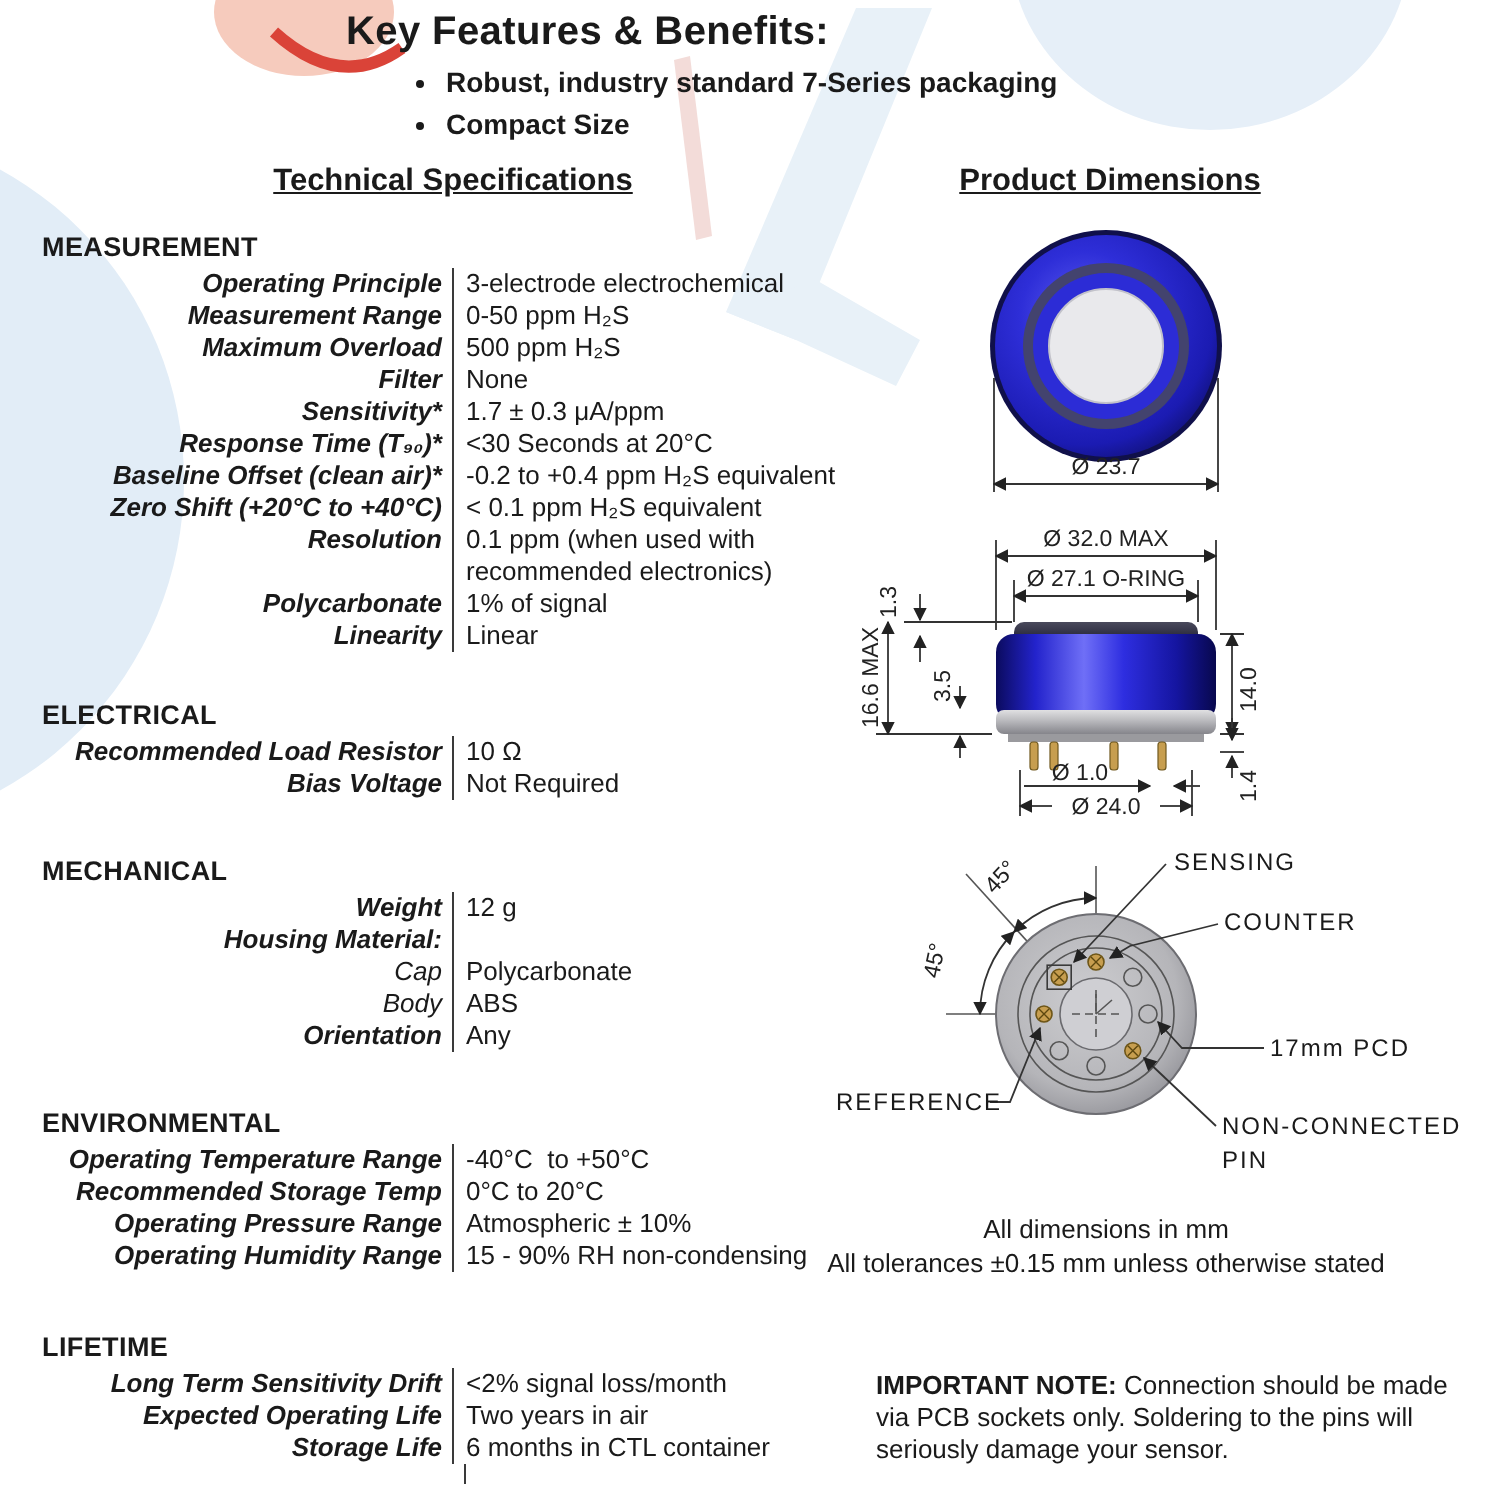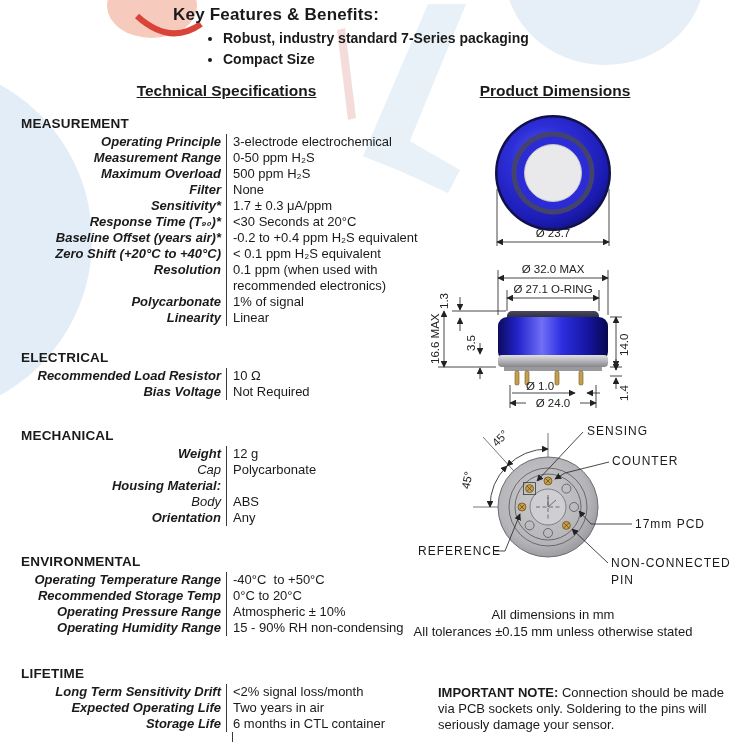--- a/index.html
+++ b/index.html
@@ -8,21 +8,21 @@
     width:749px; height:745px; position:relative; overflow:hidden;
     background:#ffffff; color:#1a1a1a;
     font-family:"Liberation Sans","DejaVu Sans",sans-serif;
   }
   
   #watermark { position:absolute; left:0; top:0; z-index:0; }
   
   #content { position:absolute; left:0; top:0; width:749px; height:745px; z-index:1; }
 
   .kf { position:absolute; left:173px; top:5px; width:430px; }
-  .kf-title { font-size:17px; font-weight:bold; letter-spacing:0.2px; }
+  .kf-title { font-size:20px; font-weight:bold; letter-spacing:0.2px; }
   .kf ul { margin:5px 0 0 0; padding-left:50px; }
   .kf li { font-size:14px; font-weight:bold; margin-bottom:5px; }
 
   
   .leftcol { position:absolute; left:0; top:82px; width:432px;padding-left:21px; }
   .col-heading { text-align:center; font-weight:bold; font-size:15.5px; }
   .col-heading span { text-decoration:underline; }
 
   .sec-title { text-align:left; font-weight:bold; font-size:13.5px; margin-bottom:3px; letter-spacing:0.2px; }
   .sec0 { margin-top:16px; } .sec1 { margin-top:24px; } .sec2 { margin-top:28px; }
@@ -102,21 +102,21 @@
             </div>
             <div class="row">
               <div class="lbl">Sensitivity*</div>
               <div class="val">1.7 ± 0.3 μA/ppm</div>
             </div>
             <div class="row">
               <div class="lbl">Response Time (T₉₀)*</div>
               <div class="val">&lt;30 Seconds at 20°C</div>
             </div>
             <div class="row">
-              <div class="lbl">Baseline Offset (years air)*</div>
+              <div class="lbl">Baseline Offset (clean air)*</div>
               <div class="val">-0.2 to +0.4 ppm H₂S equivalent</div>
             </div>
             <div class="row">
               <div class="lbl">Zero Shift (+20°C to +40°C)</div>
               <div class="val">&lt; 0.1 ppm H₂S equivalent</div>
             </div>
             <div class="row">
               <div class="lbl">Resolution</div>
               <div class="val">0.1 ppm (when used with
 recommended electronics)</div>
@@ -145,26 +145,26 @@
           </div>
         </div>
         <div class="sec sec2">
           <div class="sec-title">MECHANICAL</div>
           <div class="spec-table">
             <div class="row">
               <div class="lbl">Weight</div>
               <div class="val">12 g</div>
             </div>
             <div class="row">
+              <div class="lbl">Housing Material:</div>
+              <div class="val"></div>
+            </div>
+            <div class="row">
               <div class="lbl plain">Cap</div>
               <div class="val">Polycarbonate</div>
-            </div>
-            <div class="row">
-              <div class="lbl">Housing Material:</div>
-              <div class="val"></div>
             </div>
             <div class="row">
               <div class="lbl plain">Body</div>
               <div class="val">ABS</div>
             </div>
             <div class="row">
               <div class="lbl">Orientation</div>
               <div class="val">Any</div>
             </div>
           </div>

